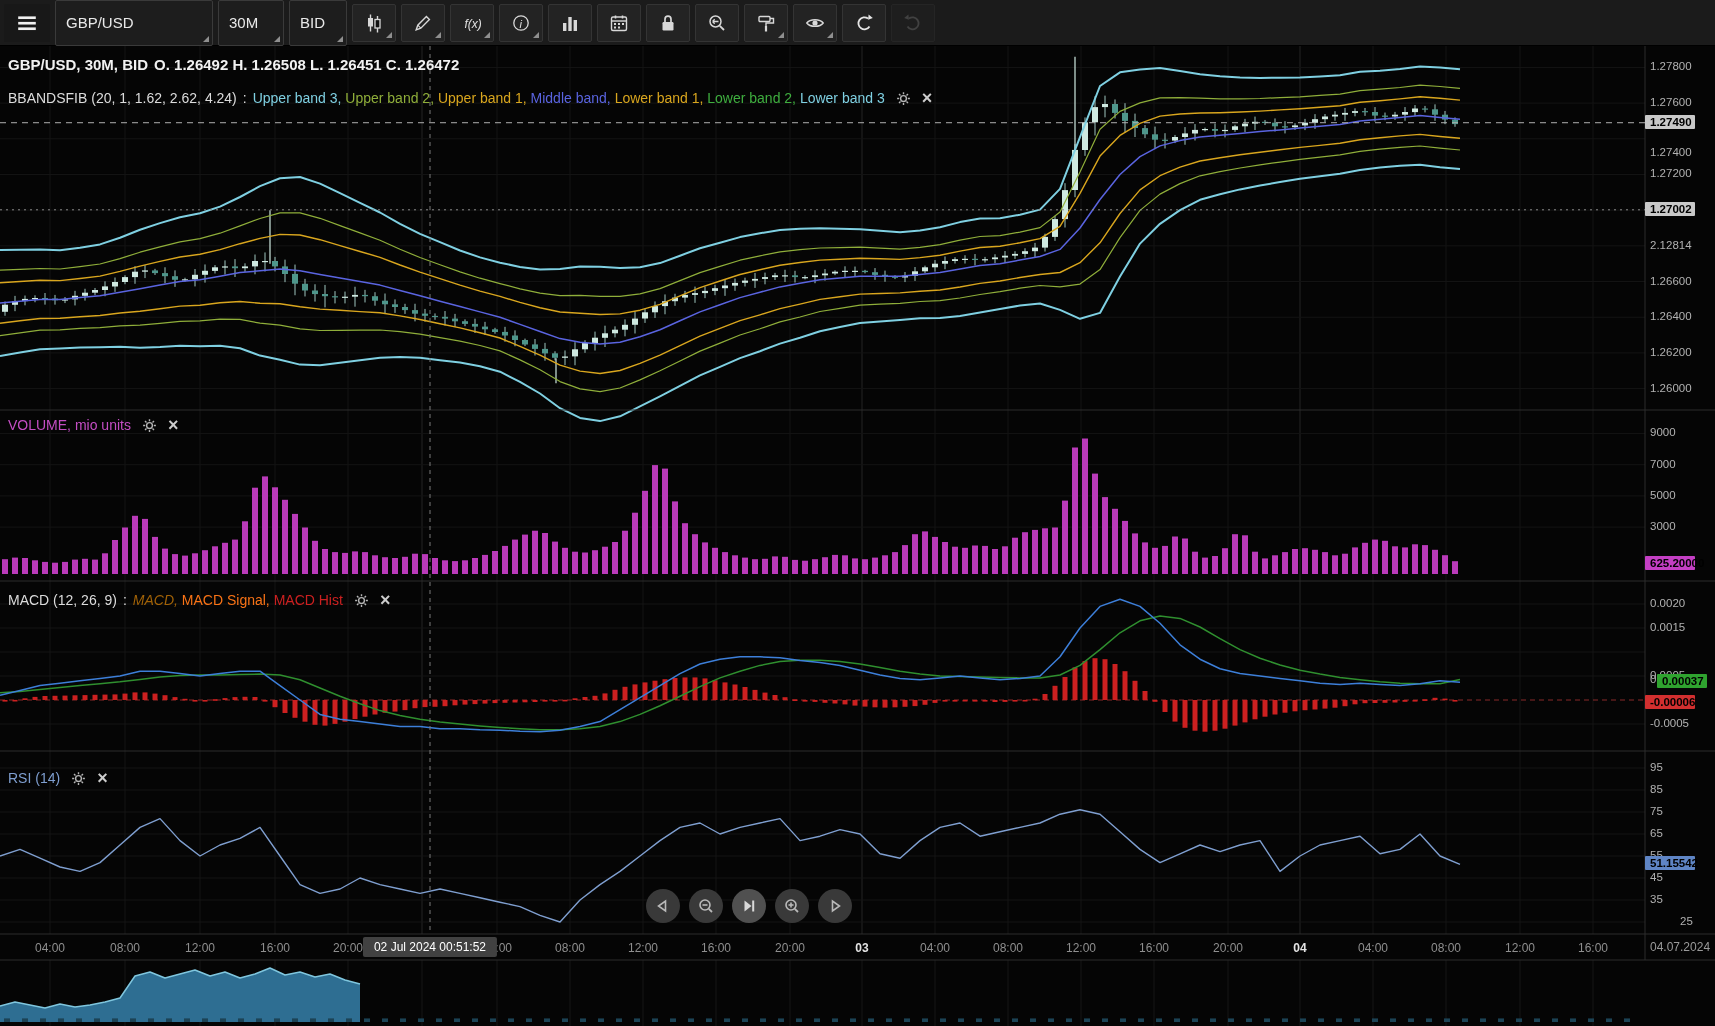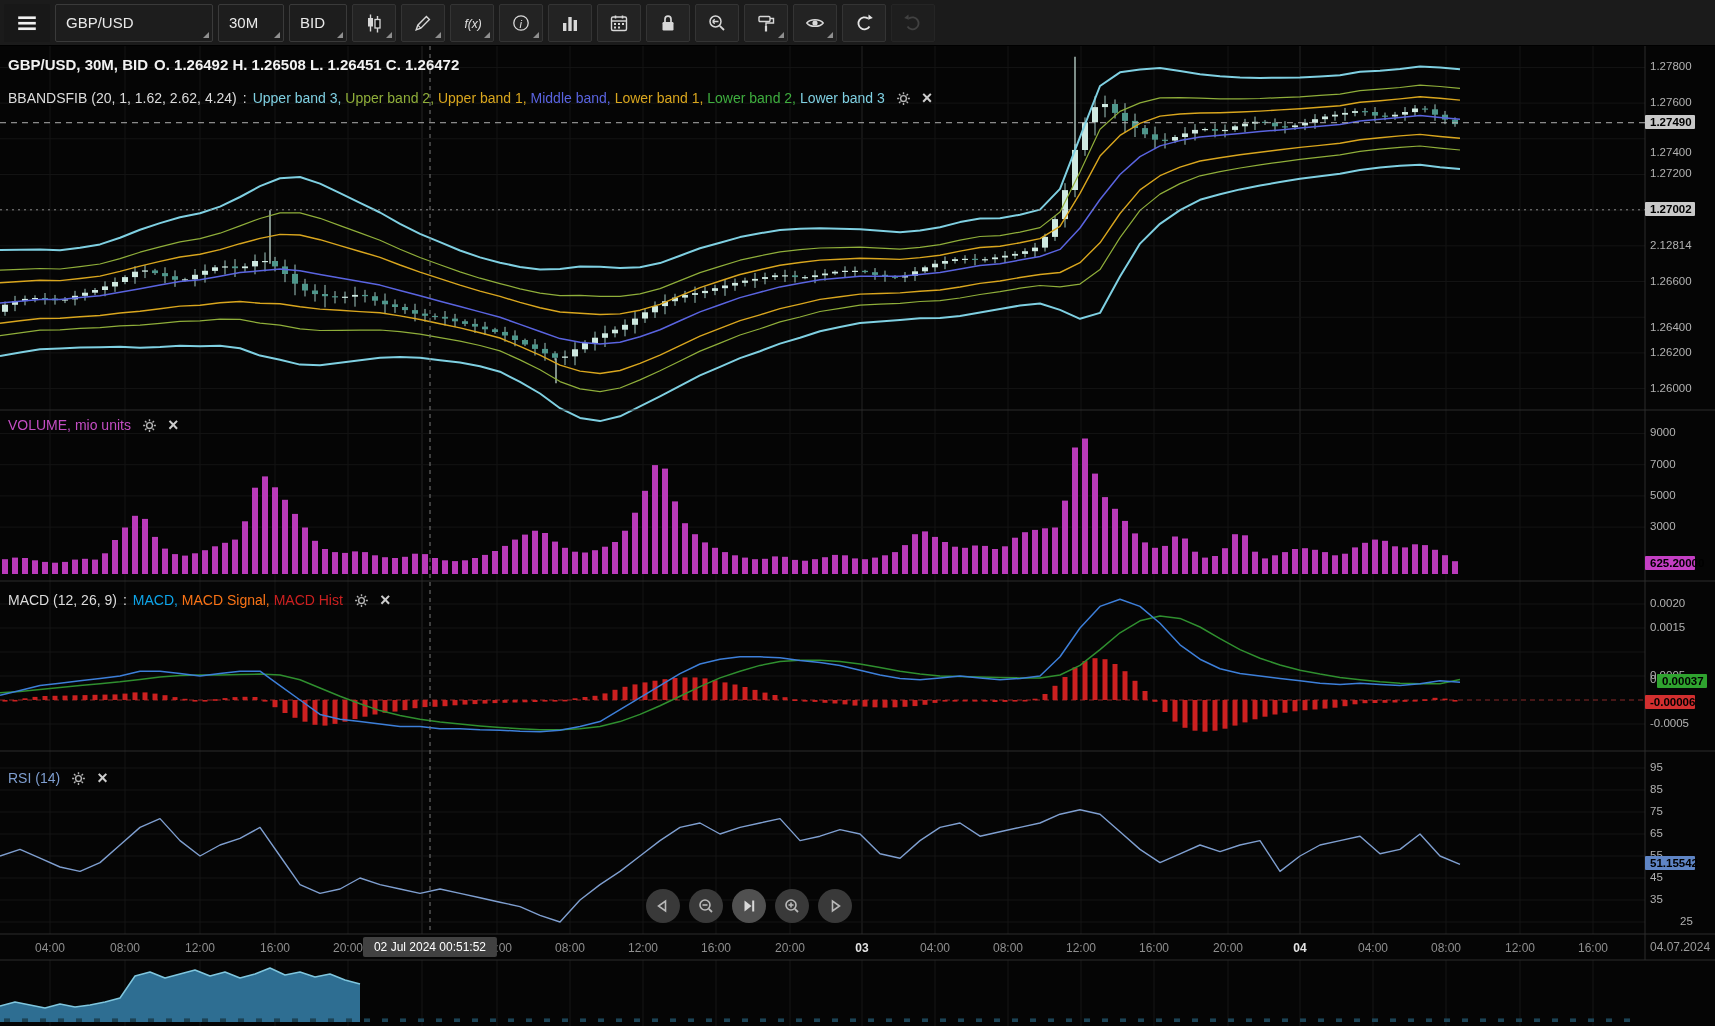--- a/index.html
+++ b/index.html
@@ -4,21 +4,21 @@
 <style>
   html,body{margin:0;padding:0}
   body{position:relative;width:1715px;height:1026px;background:#050505;overflow:hidden;
        font-family:"Liberation Sans",sans-serif;-webkit-font-smoothing:antialiased}
   #toolbar{position:absolute;top:0;left:0;width:1715px;height:46px;background:#1b1b1b;
            display:flex;align-items:center;gap:5px;padding:0 4px;box-sizing:border-box;z-index:6;
            border-bottom:1px solid #000}
   .tbtn{position:relative;width:44px;height:38px;background:#232323;display:flex;align-items:center;
         justify-content:center;border:1px solid #343434;border-radius:2px;cursor:pointer;box-sizing:border-box}
   #menu-btn{width:46px;background:#181818;border-color:#181818}
-  .combo{position:relative;height:38px;background:#1d1d1d;border:1px solid #3a3a3a;border-radius:2px;
+  .combo{position:relative;height:46px;background:#1d1d1d;border:1px solid #3a3a3a;border-radius:2px;
          color:#e9e9e9;font-size:15px;display:flex;align-items:center;padding:0 16px 0 10px;
          box-sizing:border-box;cursor:pointer}
   .dd::after{content:"";position:absolute;right:3px;bottom:3px;width:0;height:0;
              border-left:6px solid transparent;border-bottom:6px solid #8f8f8f}
   .dis{opacity:.4}
   #tool-icons{display:flex;gap:5px}
   #cv{position:absolute;top:0;left:0;z-index:1}
   .legend{position:absolute;left:8px;z-index:3;font-size:14px;color:#dcdcdc;display:flex;
           align-items:center;gap:6px;white-space:nowrap}
   .lg-strong{font-weight:bold;font-size:15px;color:#f2f2f2}
@@ -955,21 +955,21 @@
           <circle cx="8" cy="8" r="3.1"></circle>
           <path d="M8 1.2V3.4M8 12.6v2.2M1.2 8h2.2M12.6 8h2.2M3.2 3.2l1.6 1.6M11.2 11.2l1.6 1.6M12.8 3.2l-1.6 1.6M4.8 11.2l-1.6 1.6"></path>
         </g>
       </svg>
     </span>
   <span class="iconbtn xbtn">×</span>
 </div>
 <div class="legend" style="top:592px">
   <span>MACD (12, 26, 9)</span>
   <span>:</span>
-  <span id="macd-items"><span style="color: #0ea5e9;">MACD, </span><span style="color: #f97316;">MACD Signal, </span><span style="color: rgb(204, 32, 32);">MACD Hist</span></span>
+  <span id="macd-items"><span style="color: #a16207; font-style: italic;">MACD, </span><span style="color: #f97316;">MACD Signal, </span><span style="color: rgb(204, 32, 32);">MACD Hist</span></span>
   <span class="iconbtn gear">
       <svg width="15" height="15" viewBox="0 0 16 16">
         <g stroke="#b5b5b5" stroke-width="1.5" fill="none">
           <circle cx="8" cy="8" r="3.1"></circle>
           <path d="M8 1.2V3.4M8 12.6v2.2M1.2 8h2.2M12.6 8h2.2M3.2 3.2l1.6 1.6M11.2 11.2l1.6 1.6M12.8 3.2l-1.6 1.6M4.8 11.2l-1.6 1.6"></path>
         </g>
       </svg>
     </span>
   <span class="iconbtn xbtn">×</span>
 </div>
@@ -987,21 +987,21 @@
 </div>
 
 <div id="scale-col">
     <div class="stick" style="top: 60.4118px;">1.27800</div>
     <div class="stick" style="top: 96.098px;">1.27600</div>
     <div class="stick" style="top: 146px; text-align: right;">1.27400</div>
     <div class="stick" style="top: 167.471px;">1.27200</div>
     <div class="stick" style="top: 203.157px;">1.27000</div>
     <div class="stick" style="top: 238.843px;">2.12814</div>
     <div class="stick" style="top: 274.529px;">1.26600</div>
-    <div class="stick" style="top: 310.216px; margin-top: 11px;">1.26400</div>
+    <div class="stick" style="top: 310.216px;">1.26400</div>
     <div class="stick" style="top: 345.902px;">1.26200</div>
     <div class="stick" style="top: 381.588px;">1.26000</div>
     <div class="stick" style="top: 426.429px;">9000</div>
     <div class="stick" style="top: 457.667px;">7000</div>
     <div class="stick" style="top: 488.905px;">5000</div>
     <div class="stick" style="top: 520.143px;">3000</div>
     <div class="stick" style="top: 597px;">0.0020</div>
     <div class="stick" style="top: 621px;">0.0015</div>
     <div class="stick" style="top: 645px; margin-top: 28px;">0.0010</div>
     <div class="stick" style="top: 669px;">0.0005</div>

